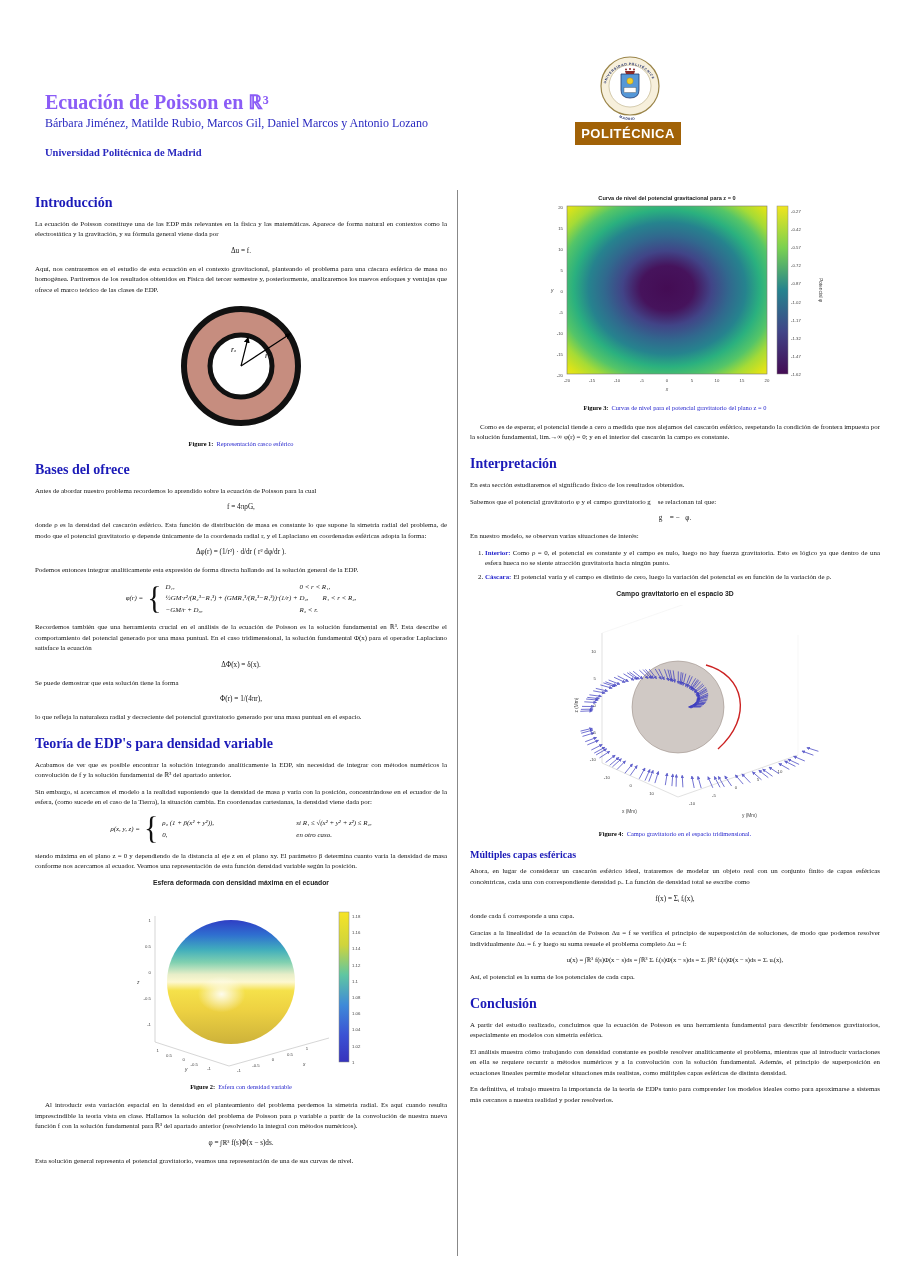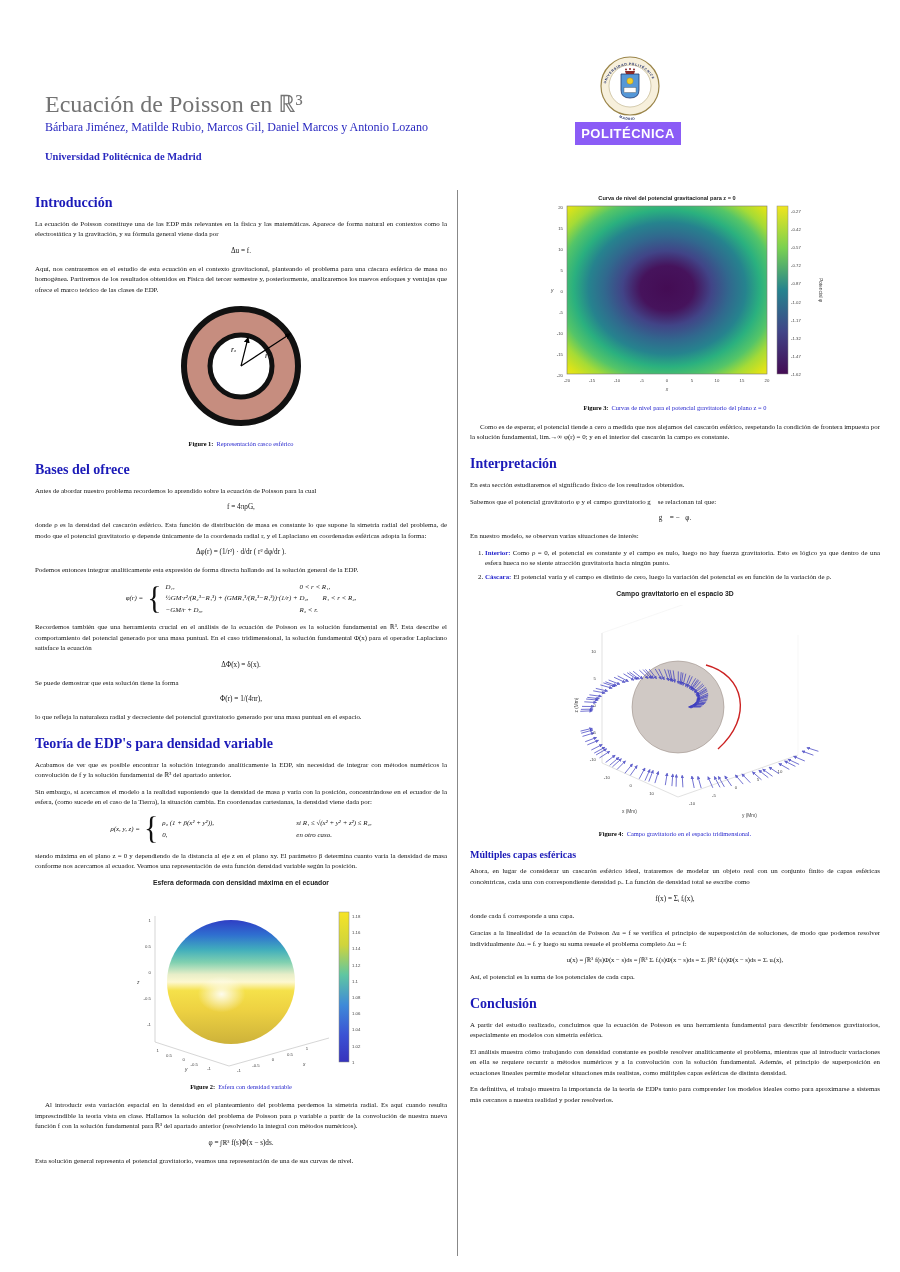--- a/index.html
+++ b/index.html
@@ -1,28 +1,28 @@
 <!DOCTYPE html>
 <html><head>
 <meta charset="utf-8">
 <style>
   html,body { margin:0; padding:0; }
   body { width:900px; height:1272px; position:relative; background:#ffffff;
          font-family:"Liberation Serif",serif; color:#111; overflow:hidden; }
 
   
   #header { position:absolute; left:45px; top:92px; width:470px; }
-  #poster-title { font-size:24px; font-weight:normal; color:#737373; line-height:1.05; margin:0; }
+  #poster-title { font-size:20px; font-weight:bold; color:#8b5cf6; line-height:1.05; margin:0; }
   #poster-authors { font-size:12px; font-weight:normal; color:#2a29c0; margin-top:3px; }
   #poster-affiliation { font-size:10.5px; color:#2a29c0; margin-top:16px;font-weight:bold; }
 
   
   #logo { position:absolute; left:565px; top:50px; width:130px; height:100px; }
   #banner { position:absolute; left:575px; top:122px; width:106px; height:23px;
-            background:#8b5cf6; display:flex; align-items:center; justify-content:center; }
+            background:#a16207; display:flex; align-items:center; justify-content:center; }
   #banner span { color:#fff; font-family:"Liberation Sans",sans-serif; font-weight:bold;
                  font-size:13px; letter-spacing:0.5px; }
 
   
   .col { position:absolute; top:192px; font-size:6.9px; line-height:1.5; }
   #col-left  { left:35px;  width:412px; }
   #col-right { left:470px; width:410px; top:190px; }
   #divider { position:absolute; left:457px; top:190px; width:1px; height:1066px; background:#888; }
 
   h2.section { font-size:14px; color:#1b1ab8; margin:10px 0 6px; font-weight:bold; }

